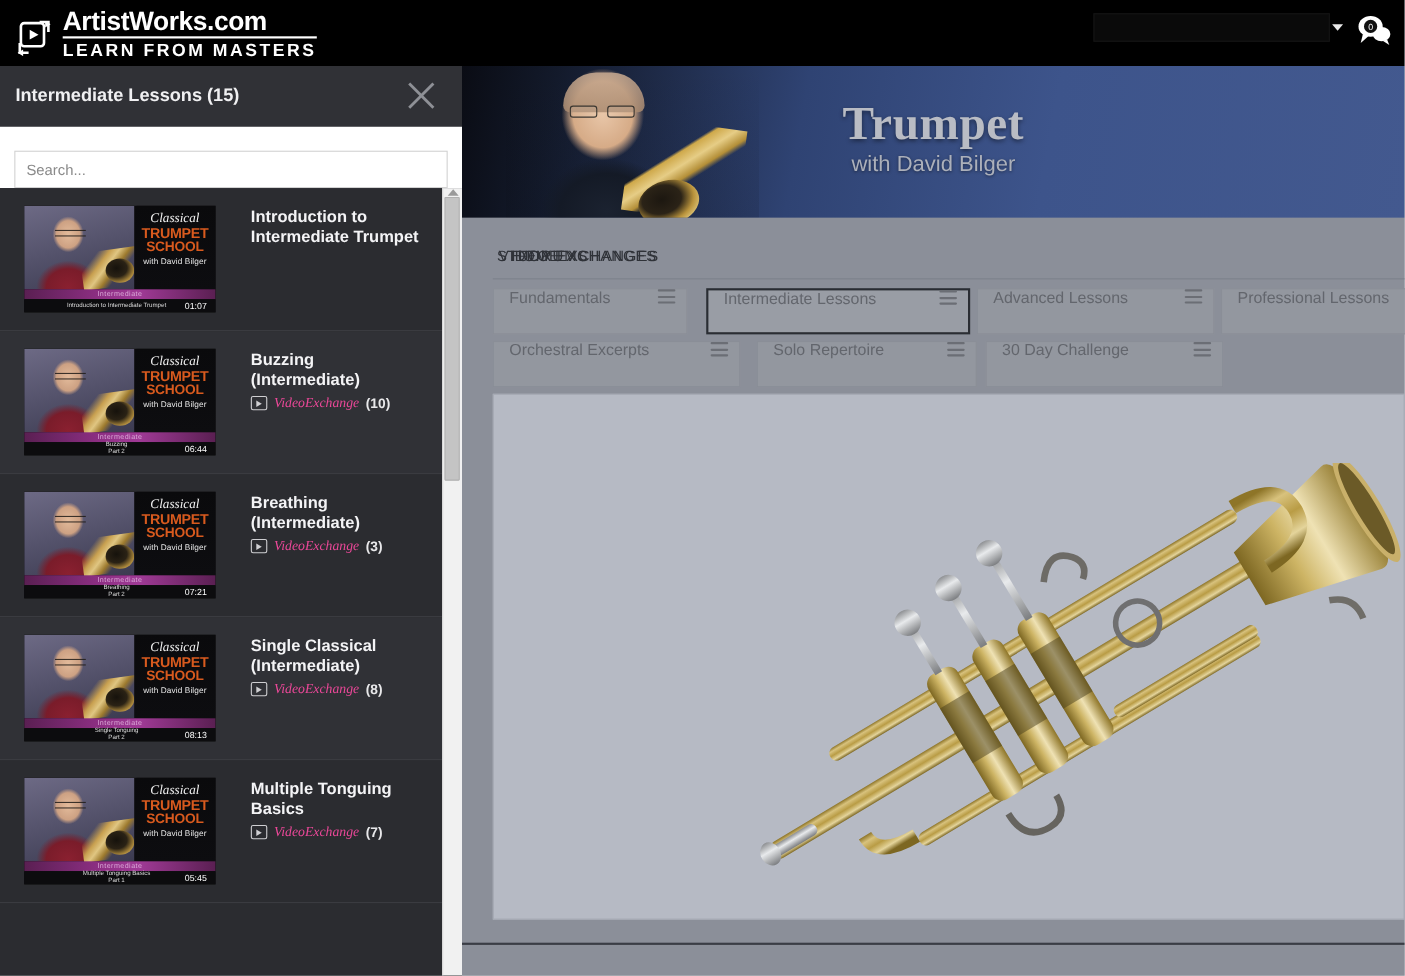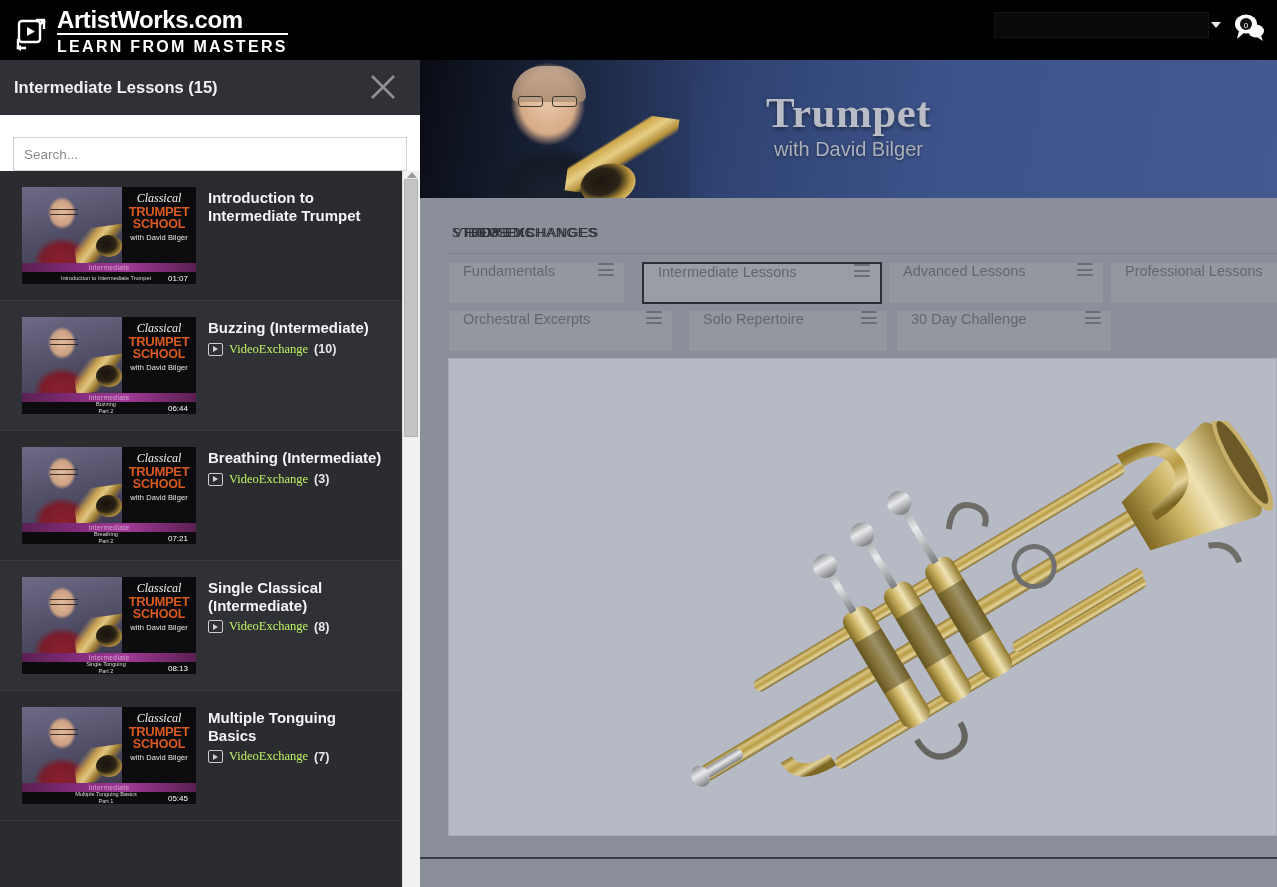--- a/index.html
+++ b/index.html
@@ -214,21 +214,21 @@
     position: absolute; right: 2px; top: 8px; width: 14px; height: 258px;
     background: #c4c4c4; border: 1px solid #b0b0b0; border-radius: 1px;
   }
   .sb-scrollup {
     position: absolute; right: 3px; top: 1px; width: 0; height: 0;
     border-left: 5px solid transparent; border-right: 5px solid transparent;
     border-bottom: 6px solid #9a9a9a;
   }
 
   .lesson {
-    position: relative; display: flex; gap: 12px;
+    position: relative; display: flex; gap: 32px;
     padding: 16px 20px 16px 22px;
     border-bottom: 1px solid #3a3b40;
     cursor: pointer;
     margin-right: 18px;
   }
   .lesson:nth-child(even) { background: #303136; }
   .thumb {
     flex: 0 0 auto; width: 174px; height: 97px; position: relative;
     background: #0a0a0c; overflow: hidden;
   }
@@ -299,21 +299,21 @@
   .vx-icon {
     width: 15px; height: 13px; border: 1.6px solid #cfcfd2; border-radius: 2px;
     position: relative; flex: 0 0 auto;
   }
   .vx-icon:after {
     content: ""; position: absolute; left: 4.2px; top: 2.4px;
     border-left: 5px solid #cfcfd2;
     border-top: 3.2px solid transparent; border-bottom: 3.2px solid transparent;
   }
   .vx-label {
-    color: #bef264; font-size: 12.5px;
+    font-style: italic; color: #ec4899; font-size: 12.5px;
     font-family: "Liberation Serif", serif;
   }
   .vx-count { color: #e8e8ea; font-size: 12.5px; font-weight: bold; }
 </style>
 </head>
 <body>
 
 <div id="app">
 
   <div class="main-col">

